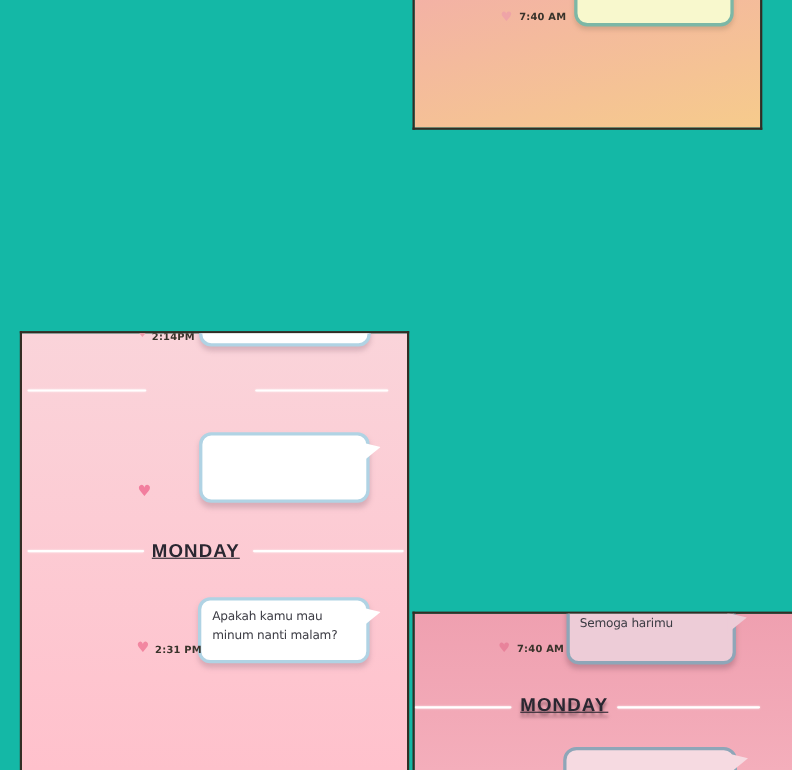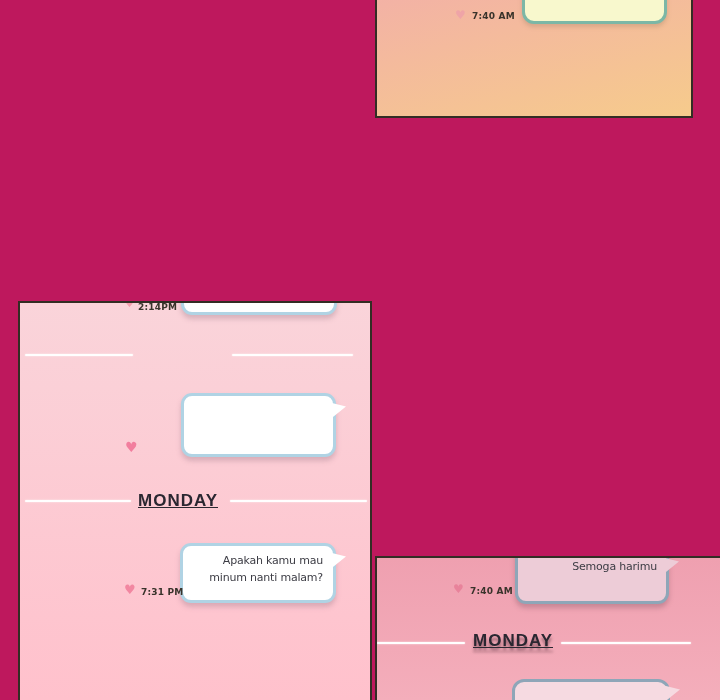--- a/index.html
+++ b/index.html
@@ -1,20 +1,19 @@
 <!DOCTYPE html>
 <html style="--panel-border: #332d24; --morning-bg-top: #f3b2a5; --morning-bg-bottom: #f6cb8c; --afternoon-bg-top: #fad4da; --afternoon-bg-bottom: #ffc1cc; --evening-bg-top: #efa0b0; --evening-bg-bottom: #f4aebb; --yellow-bubble-fill: #f8f8cd; --yellow-bubble-border: #7cb7a6; --white-bubble-border: #b0d3e4; --pink-bubble-fill: #edccd7; --pink-bubble-border: #8ea6b8; --pink-bubble2-fill: #f6dae1;"><head>
 <meta charset="utf-8">
 <style>
   html,body { margin:0; padding:0; }
   .page {
     position:relative; width:720px; height:700px;
-    background:#be185d; overflow:hidden;
+    background:#14b8a6; overflow:hidden;
     font-family:"DejaVu Sans", sans-serif;
-    text-align:right;
   }
   .panel {
     position:absolute; overflow:hidden;
     border:2px solid var(--panel-border, #332d24);
     box-sizing:border-box;
   }
   .panel-morning {
     left:375px; top:0; width:318px; height:118px;
     border-top:none;
     background:linear-gradient(165deg, var(--morning-bg-top,#f3b2a5) 0%, var(--morning-bg-bottom,#f6cb8c) 100%);
@@ -132,21 +131,21 @@
     <span class="day day-afternoon">MONDAY</span>
     <div class="dline dl-b1"></div>
     <div class="dline dl-b2"></div>
 
     <div class="bubble bubble-white bubble-msg">
       <div class="tail"></div>
       <div class="msg">Apakah kamu mau</div>
       <div class="msg">minum nanti malam?</div>
     </div>
     <span class="heart heart-aft-bot">♥</span>
-    <span class="ts ts-aft-bot">7:31 PM</span>
+    <span class="ts ts-aft-bot">2:31 PM</span>
   </section>
 
   <section class="panel panel-evening">
     <div class="bubble bubble-pinkA">
       <div class="tail"></div>
       <div class="inner">
         <div class="msg">Semoga harimu</div>
       </div>
     </div>
     <span class="heart heart-evening">♥</span>

